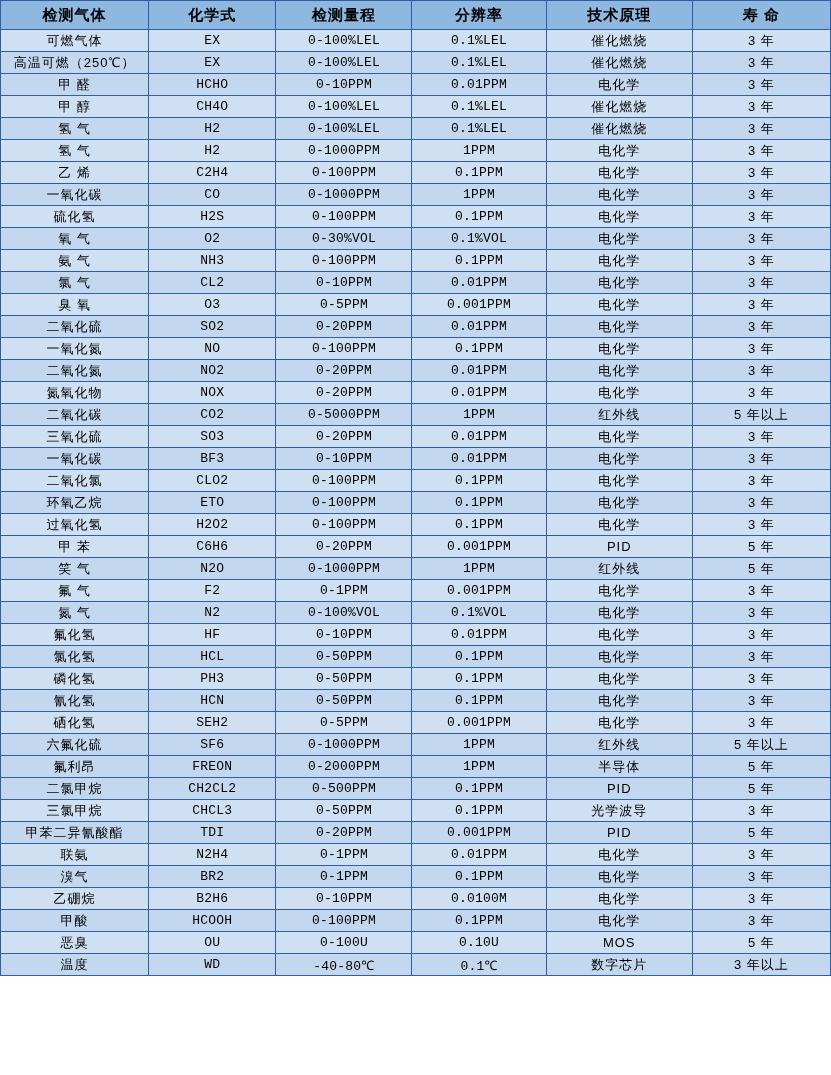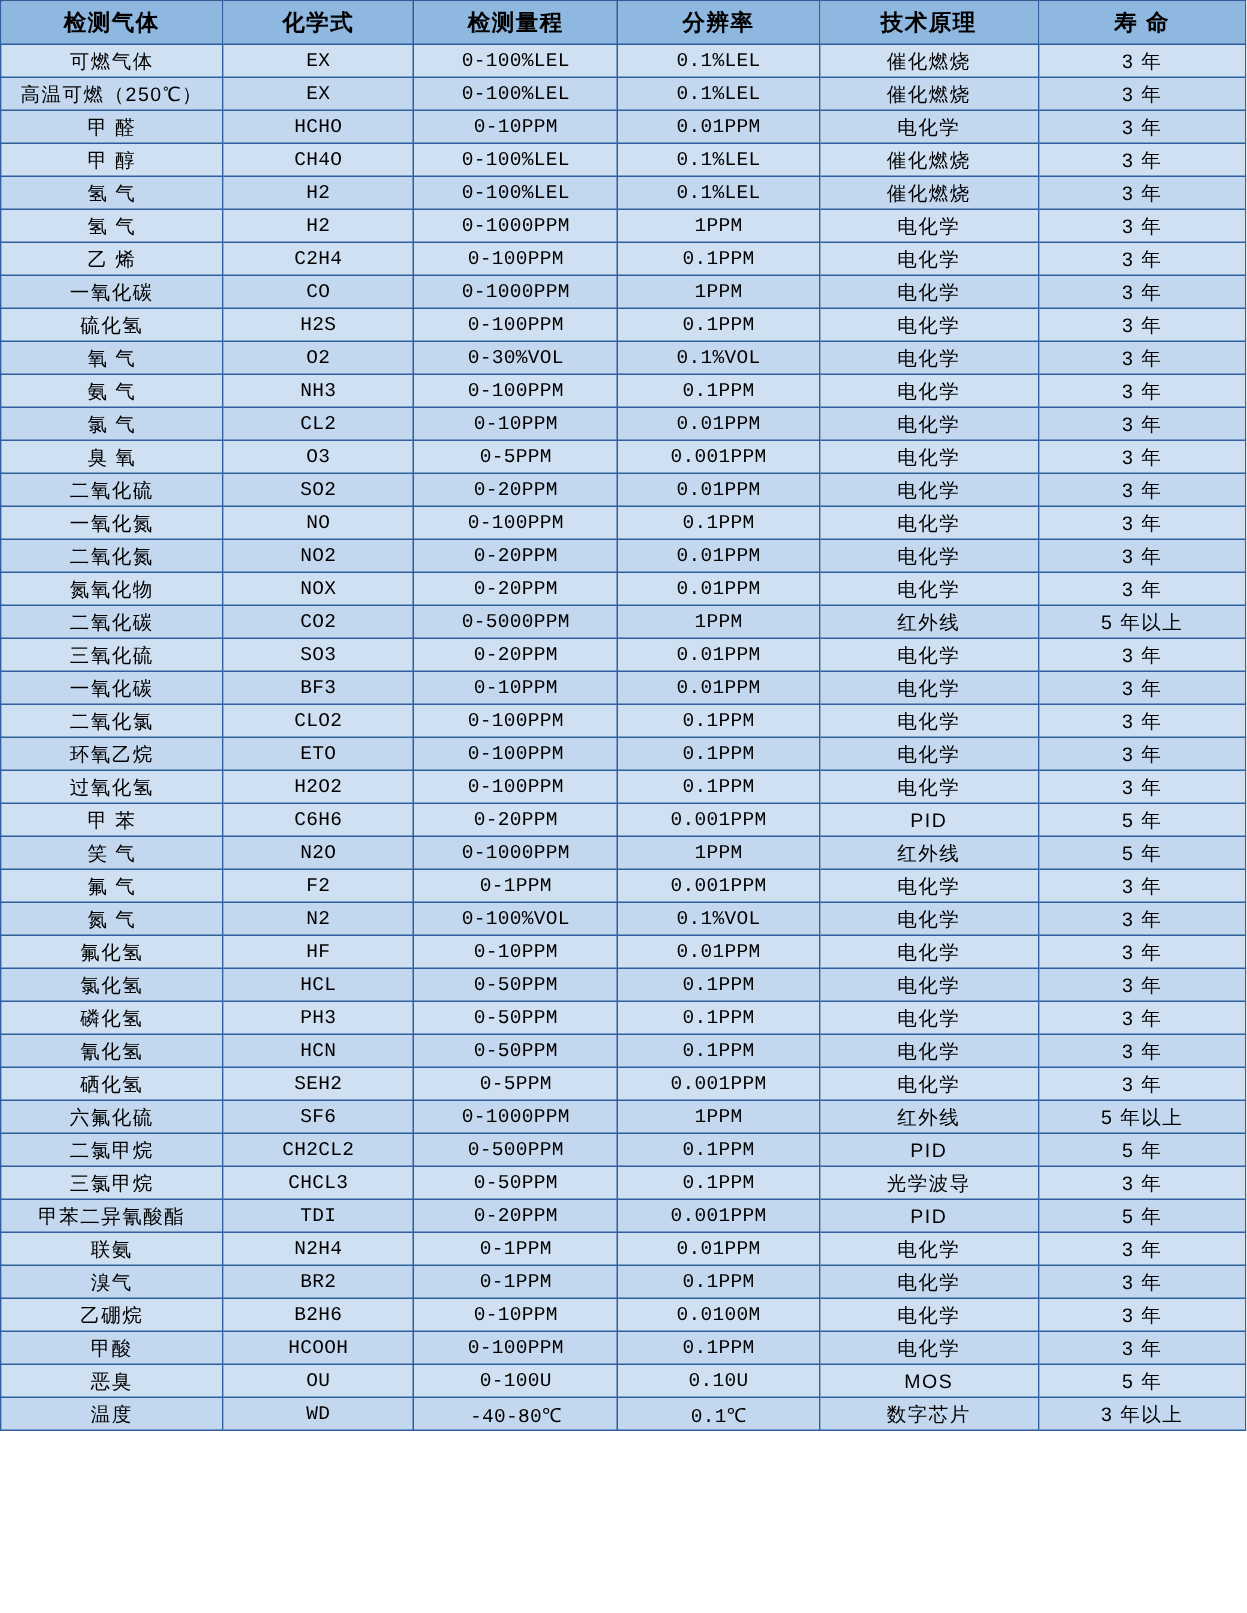--- a/index.html
+++ b/index.html
@@ -352,20 +352,28 @@
         </tr>
         <tr class="alt">
           <td class="col-name">六氟化硫</td>
           <td class="col-formula">SF6</td>
           <td class="col-range">0-1000PPM</td>
           <td class="col-res">1PPM</td>
           <td class="col-principle">红外线</td>
           <td class="col-life">5 年以上</td>
         </tr>
         <tr class="alt">
+          <td class="col-name">氟利昂</td>
+          <td class="col-formula">FREON</td>
+          <td class="col-range">0-2000PPM</td>
+          <td class="col-res">1PPM</td>
+          <td class="col-principle">半导体</td>
+          <td class="col-life">5 年</td>
+        </tr>
+        <tr class="alt">
           <td class="col-name">二氯甲烷</td>
           <td class="col-formula">CH2CL2</td>
           <td class="col-range">0-500PPM</td>
           <td class="col-res">0.1PPM</td>
           <td class="col-principle">PID</td>
           <td class="col-life">5 年</td>
         </tr>
         <tr>
           <td class="col-name">三氯甲烷</td>
           <td class="col-formula">CHCL3</td>

